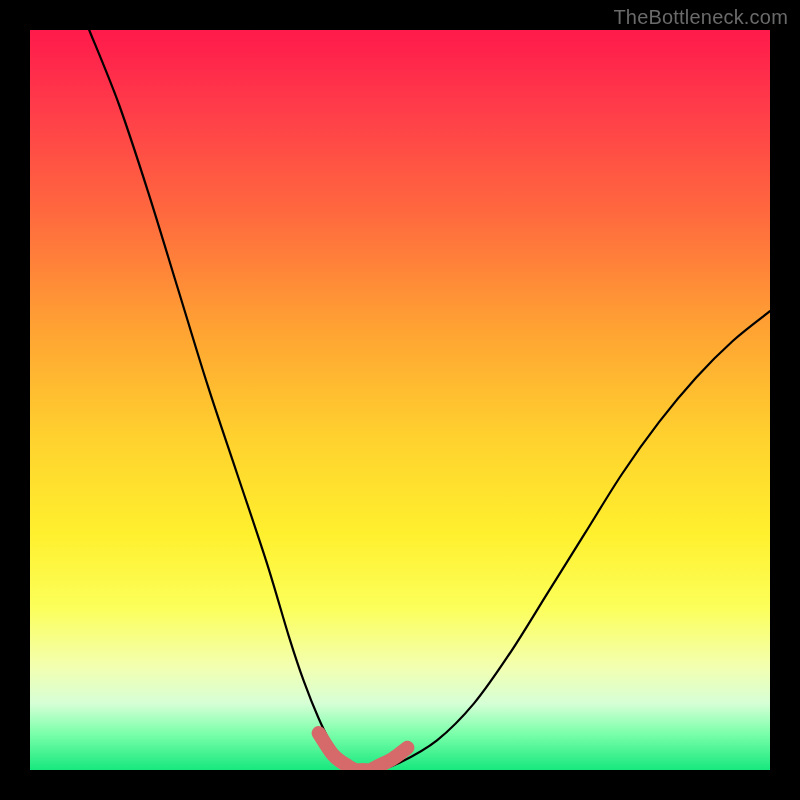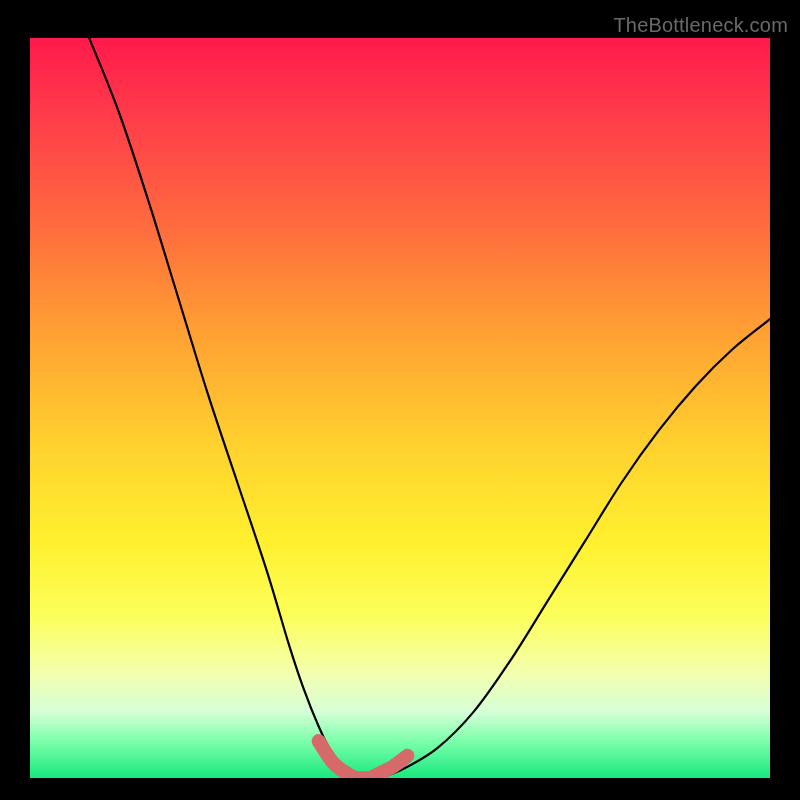--- a/index.html
+++ b/index.html
@@ -11,21 +11,20 @@
     overflow: hidden;
     font-family: Arial, Helvetica, sans-serif;
   }
   .frame {
     position: absolute;
     left: 0;
     top: 0;
     width: 800px;
     height: 776px;
     background: #000;
-    margin-top: 8px;
   }
   .plot {
     position: absolute;
     left: 30px;
     top: 30px;
     width: 740px;
     height: 740px;
     
     background: linear-gradient(to bottom,
       #ff1a4b 0%,

